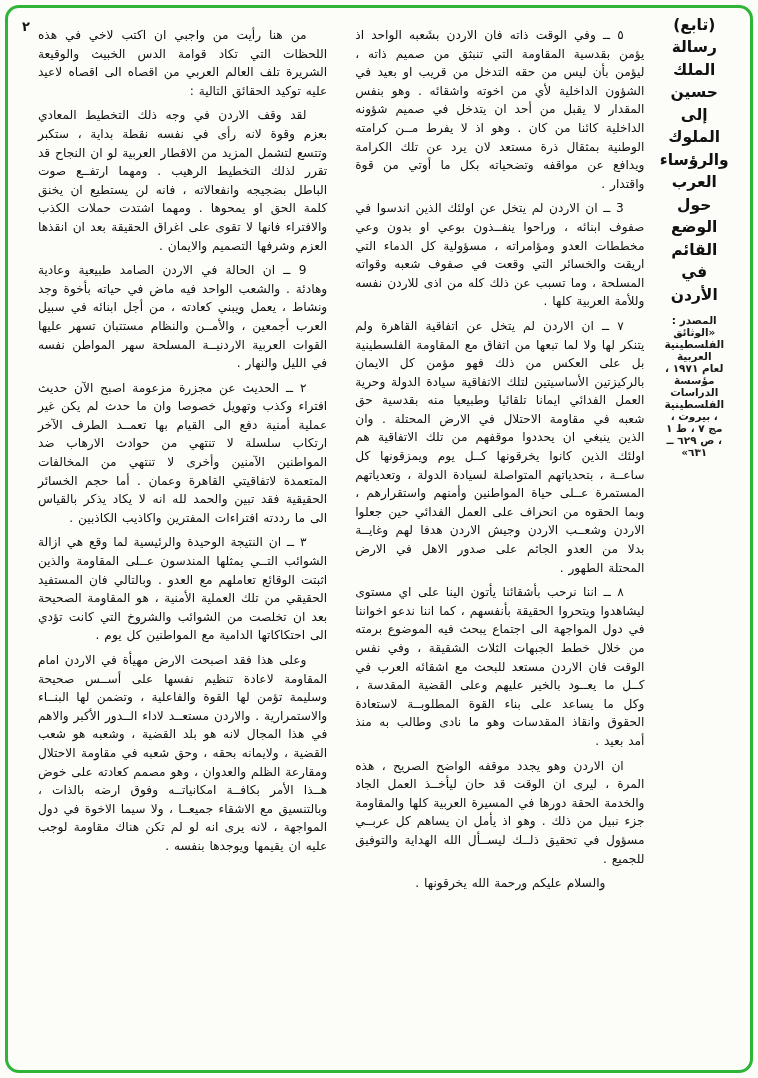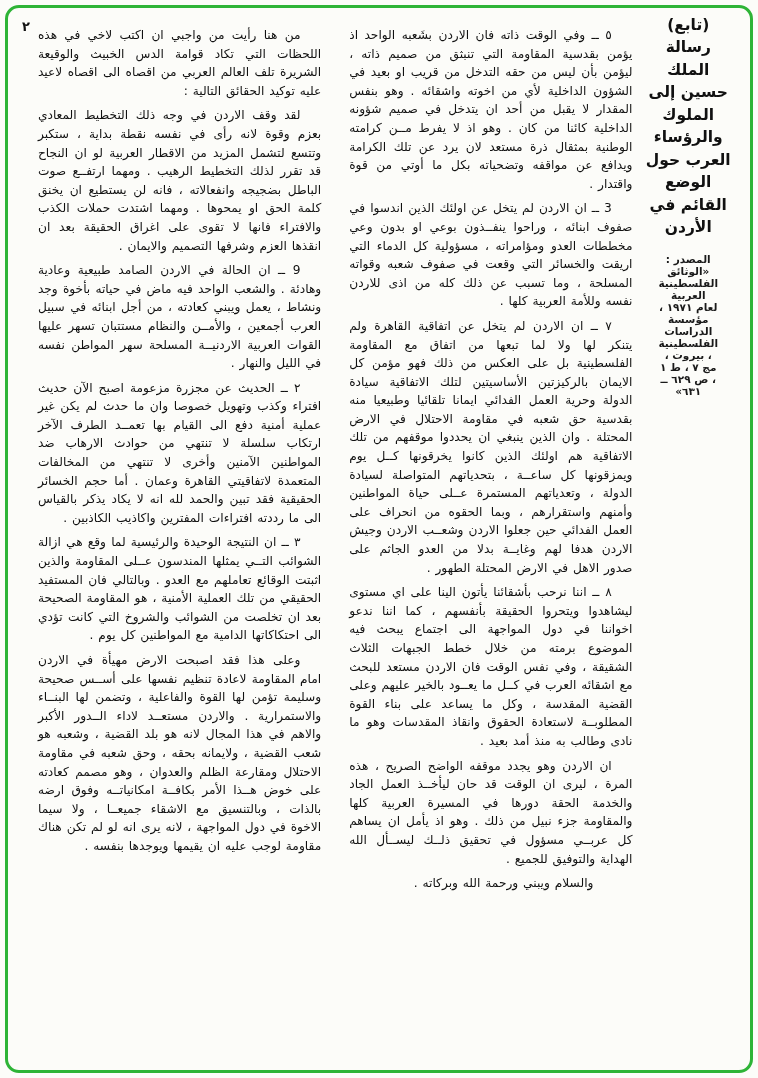--- a/index.html
+++ b/index.html
@@ -36,21 +36,21 @@
     padding: 2px 4px 7px 4px;
     border-bottom: 2px solid #2eb437;
   }
   .doc-title {
     margin: 0 0 6px 0;
     font-size: 15.5px;
     line-height: 1.45;
     font-weight: bold;
   }
   .doc-source {
-    margin: 14px;
+    margin: 8px;
     font-size: 10.5px;
     font-weight: bold;
     color: #1a1a1a;
   }
 
   .columns {
     direction: rtl;
     display: flex;
     gap: 28px;
     padding: 14px 8px 0 8px;
@@ -101,21 +101,21 @@
     </header>
 
     <main class="columns">
 
       <section class="col col-right">
         <p class="para">٥ ــ وفي الوقت ذاته فان الاردن بشَعبه الواحد اذ يؤمن بقدسية المقاومة التي تنبثق من صميم ذاته ، ليؤمن بأن ليس من حقه التدخل من قريب او بعيد في الشؤون الداخلية لأي من اخوته واشقائه . وهو بنفس المقدار لا يقبل من أحد ان يتدخل في صميم شؤونه الداخلية كائنا من كان . وهو اذ لا يفرط مــن كرامته الوطنية بمثقال ذرة مستعد لان يرد عن تلك الكرامة ويدافع عن مواقفه وتضحياته بكل ما أوتي من قوة واقتدار .</p>
         <p class="para">3 ــ ان الاردن لم يتخل عن اولئك الذين اندسوا في صفوف ابنائه ، وراحوا ينفــذون بوعي او بدون وعي مخططات العدو ومؤامراته ، مسؤولية كل الدماء التي اريقت والخسائر التي وقعت في صفوف شعبه وقواته المسلحة ، وما تسبب عن ذلك كله من اذى للاردن نفسه وللأمة العربية كلها .</p>
         <p class="para">٧ ــ ان الاردن لم يتخل عن اتفاقية القاهرة ولم يتنكر لها ولا لما تبعها من اتفاق مع المقاومة الفلسطينية بل على العكس من ذلك فهو مؤمن كل الايمان بالركيزتين الأساسيتين لتلك الاتفاقية سيادة الدولة وحرية العمل الفدائي ايمانا تلقائيا وطبيعيا منه بقدسية حق شعبه في مقاومة الاحتلال في الارض المحتلة . وان الذين ينبغي ان يحددوا موقفهم من تلك الاتفاقية هم اولئك الذين كانوا يخرقونها كــل يوم ويمزقونها كل ساعــة ، بتحدياتهم المتواصلة لسيادة الدولة ، وتعدياتهم المستمرة عــلى حياة المواطنين وأمنهم واستقرارهم ، وبما الحقوه من انحراف على العمل الفدائي حين جعلوا الاردن وشعــب الاردن وجيش الاردن هدفا لهم وغايــة بدلا من العدو الجاثم على صدور الاهل في الارض المحتلة الطهور .</p>
         <p class="para">٨ ــ اننا نرحب بأشقائنا يأتون الينا على اي مستوى ليشاهدوا ويتحروا الحقيقة بأنفسهم ، كما اننا ندعو اخواننا في دول المواجهة الى اجتماع يبحث فيه الموضوع برمته من خلال خطط الجبهات الثلاث الشقيقة ، وفي نفس الوقت فان الاردن مستعد للبحث مع اشقائه العرب في كــل ما يعــود بالخير عليهم وعلى القضية المقدسة ، وكل ما يساعد على بناء القوة المطلوبــة لاستعادة الحقوق وانقاذ المقدسات وهو ما نادى وطالب به منذ أمد بعيد .</p>
         <p class="para">ان الاردن وهو يجدد موقفه الواضح الصريح ، هذه المرة ، ليرى ان الوقت قد حان ليأخــذ العمل الجاد والخدمة الحقة دورها في المسيرة العربية كلها والمقاومة جزء نبيل من ذلك . وهو اذ يأمل ان يساهم كل عربــي مسؤول في تحقيق ذلــك ليســأل الله الهداية والتوفيق للجميع .</p>
-        <p class="para closing">والسلام ويبني ورحمة الله وبركاته .</p>
+        <p class="para closing">والسلام عليكم ورحمة الله يخرقونها .</p>
       </section>
 
       <section class="col col-left">
         <p class="para">من هنا رأيت من واجبي ان اكتب لاخي في هذه اللحظات التي تكاد قوامة الدس الخبيث والوقيعة الشريرة تلف العالم العربي من اقصاه الى اقصاه لاعيد عليه توكيد الحقائق التالية :</p>
         <p class="para">لقد وقف الاردن في وجه ذلك التخطيط المعادي بعزم وقوة لانه رأى في نفسه نقطة بداية ، ستكبر وتتسع لتشمل المزيد من الاقطار العربية لو ان النجاح قد تقرر لذلك التخطيط الرهيب . ومهما ارتفــع صوت الباطل بضجيجه وانفعالاته ، فانه لن يستطيع ان يخنق كلمة الحق او يمحوها . ومهما اشتدت حملات الكذب والافتراء فانها لا تقوى على اغراق الحقيقة بعد ان انقذها العزم وشرفها التصميم والايمان .</p>
         <p class="para">9 ــ ان الحالة في الاردن الصامد طبيعية وعادية وهادئة . والشعب الواحد فيه ماض في حياته بأخوة وجد ونشاط ، يعمل ويبني كعادته ، من أجل ابنائه في سبيل العرب أجمعين ، والأمــن والنظام مستتبان تسهر عليها القوات العربية الاردنيــة المسلحة سهر المواطن نفسه في الليل والنهار .</p>
         <p class="para">٢ ــ الحديث عن مجزرة مزعومة اصبح الآن حديث افتراء وكذب وتهويل خصوصا وان ما حدث لم يكن غير عملية أمنية دفع الى القيام بها تعمــد الطرف الآخر ارتكاب سلسلة لا تنتهي من حوادث الارهاب ضد المواطنين الآمنين وأخرى لا تنتهي من المخالفات المتعمدة لاتفاقيتي القاهرة وعمان . أما حجم الخسائر الحقيقية فقد تبين والحمد لله انه لا يكاد يذكر بالقياس الى ما رددته افتراءات المفترين واكاذيب الكاذبين .</p>
         <p class="para">٣ ــ ان النتيجة الوحيدة والرئيسية لما وقع هي ازالة الشوائب التــي يمثلها المندسون عــلى المقاومة والذين اثبتت الوقائع تعاملهم مع العدو . وبالتالي فان المستفيد الحقيقي من تلك العملية الأمنية ، هو المقاومة الصحيحة بعد ان تخلصت من الشوائب والشروخ التي كانت تؤدي الى احتكاكاتها الدامية مع المواطنين كل يوم .</p>
         <p class="para">وعلى هذا فقد اصبحت الارض مهيأة في الاردن امام المقاومة لاعادة تنظيم نفسها على أســس صحيحة وسليمة تؤمن لها القوة والفاعلية ، وتضمن لها البنــاء والاستمرارية . والاردن مستعــد لاداء الــدور الأكبر والاهم في هذا المجال لانه هو بلد القضية ، وشعبه هو شعب القضية ، ولايمانه بحقه ، وحق شعبه في مقاومة الاحتلال ومقارعة الظلم والعدوان ، وهو مصمم كعادته على خوض هــذا الأمر بكافــة امكانياتــه وفوق ارضه بالذات ، وبالتنسيق مع الاشقاء جميعــا ، ولا سيما الاخوة في دول المواجهة ، لانه يرى انه لو لم تكن هناك مقاومة لوجب عليه ان يقيمها ويوجدها بنفسه .</p>
       </section>

